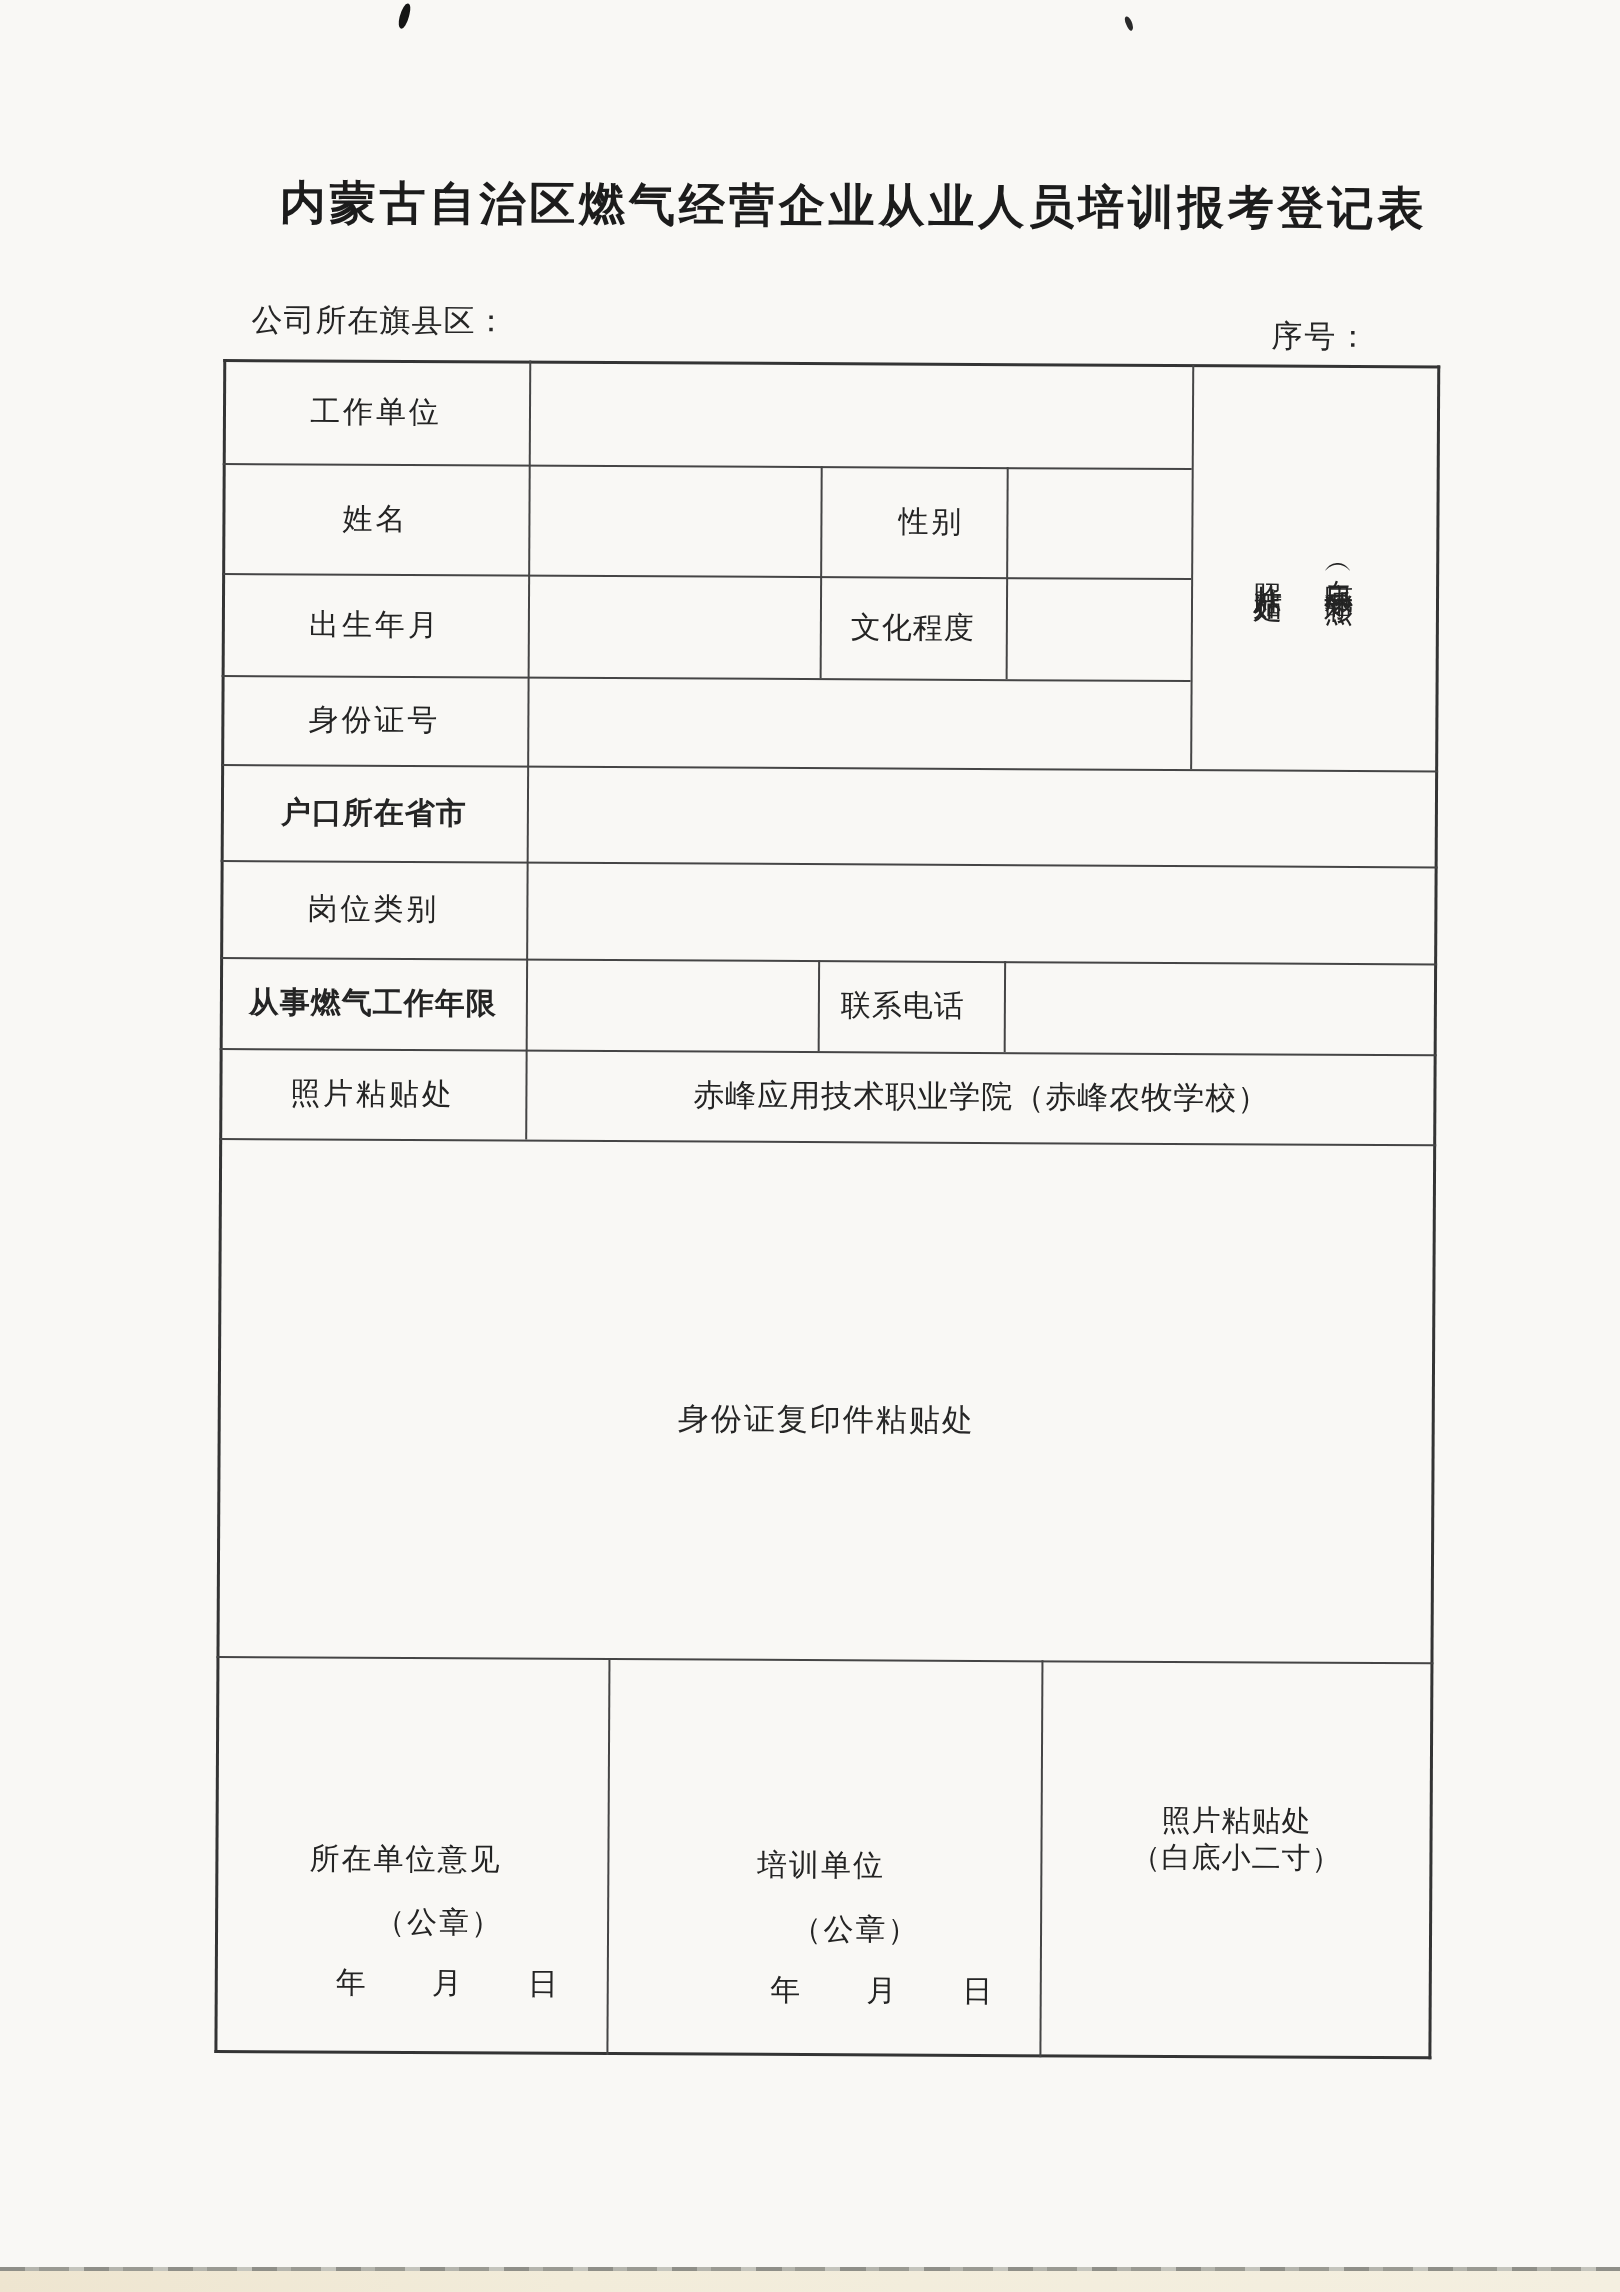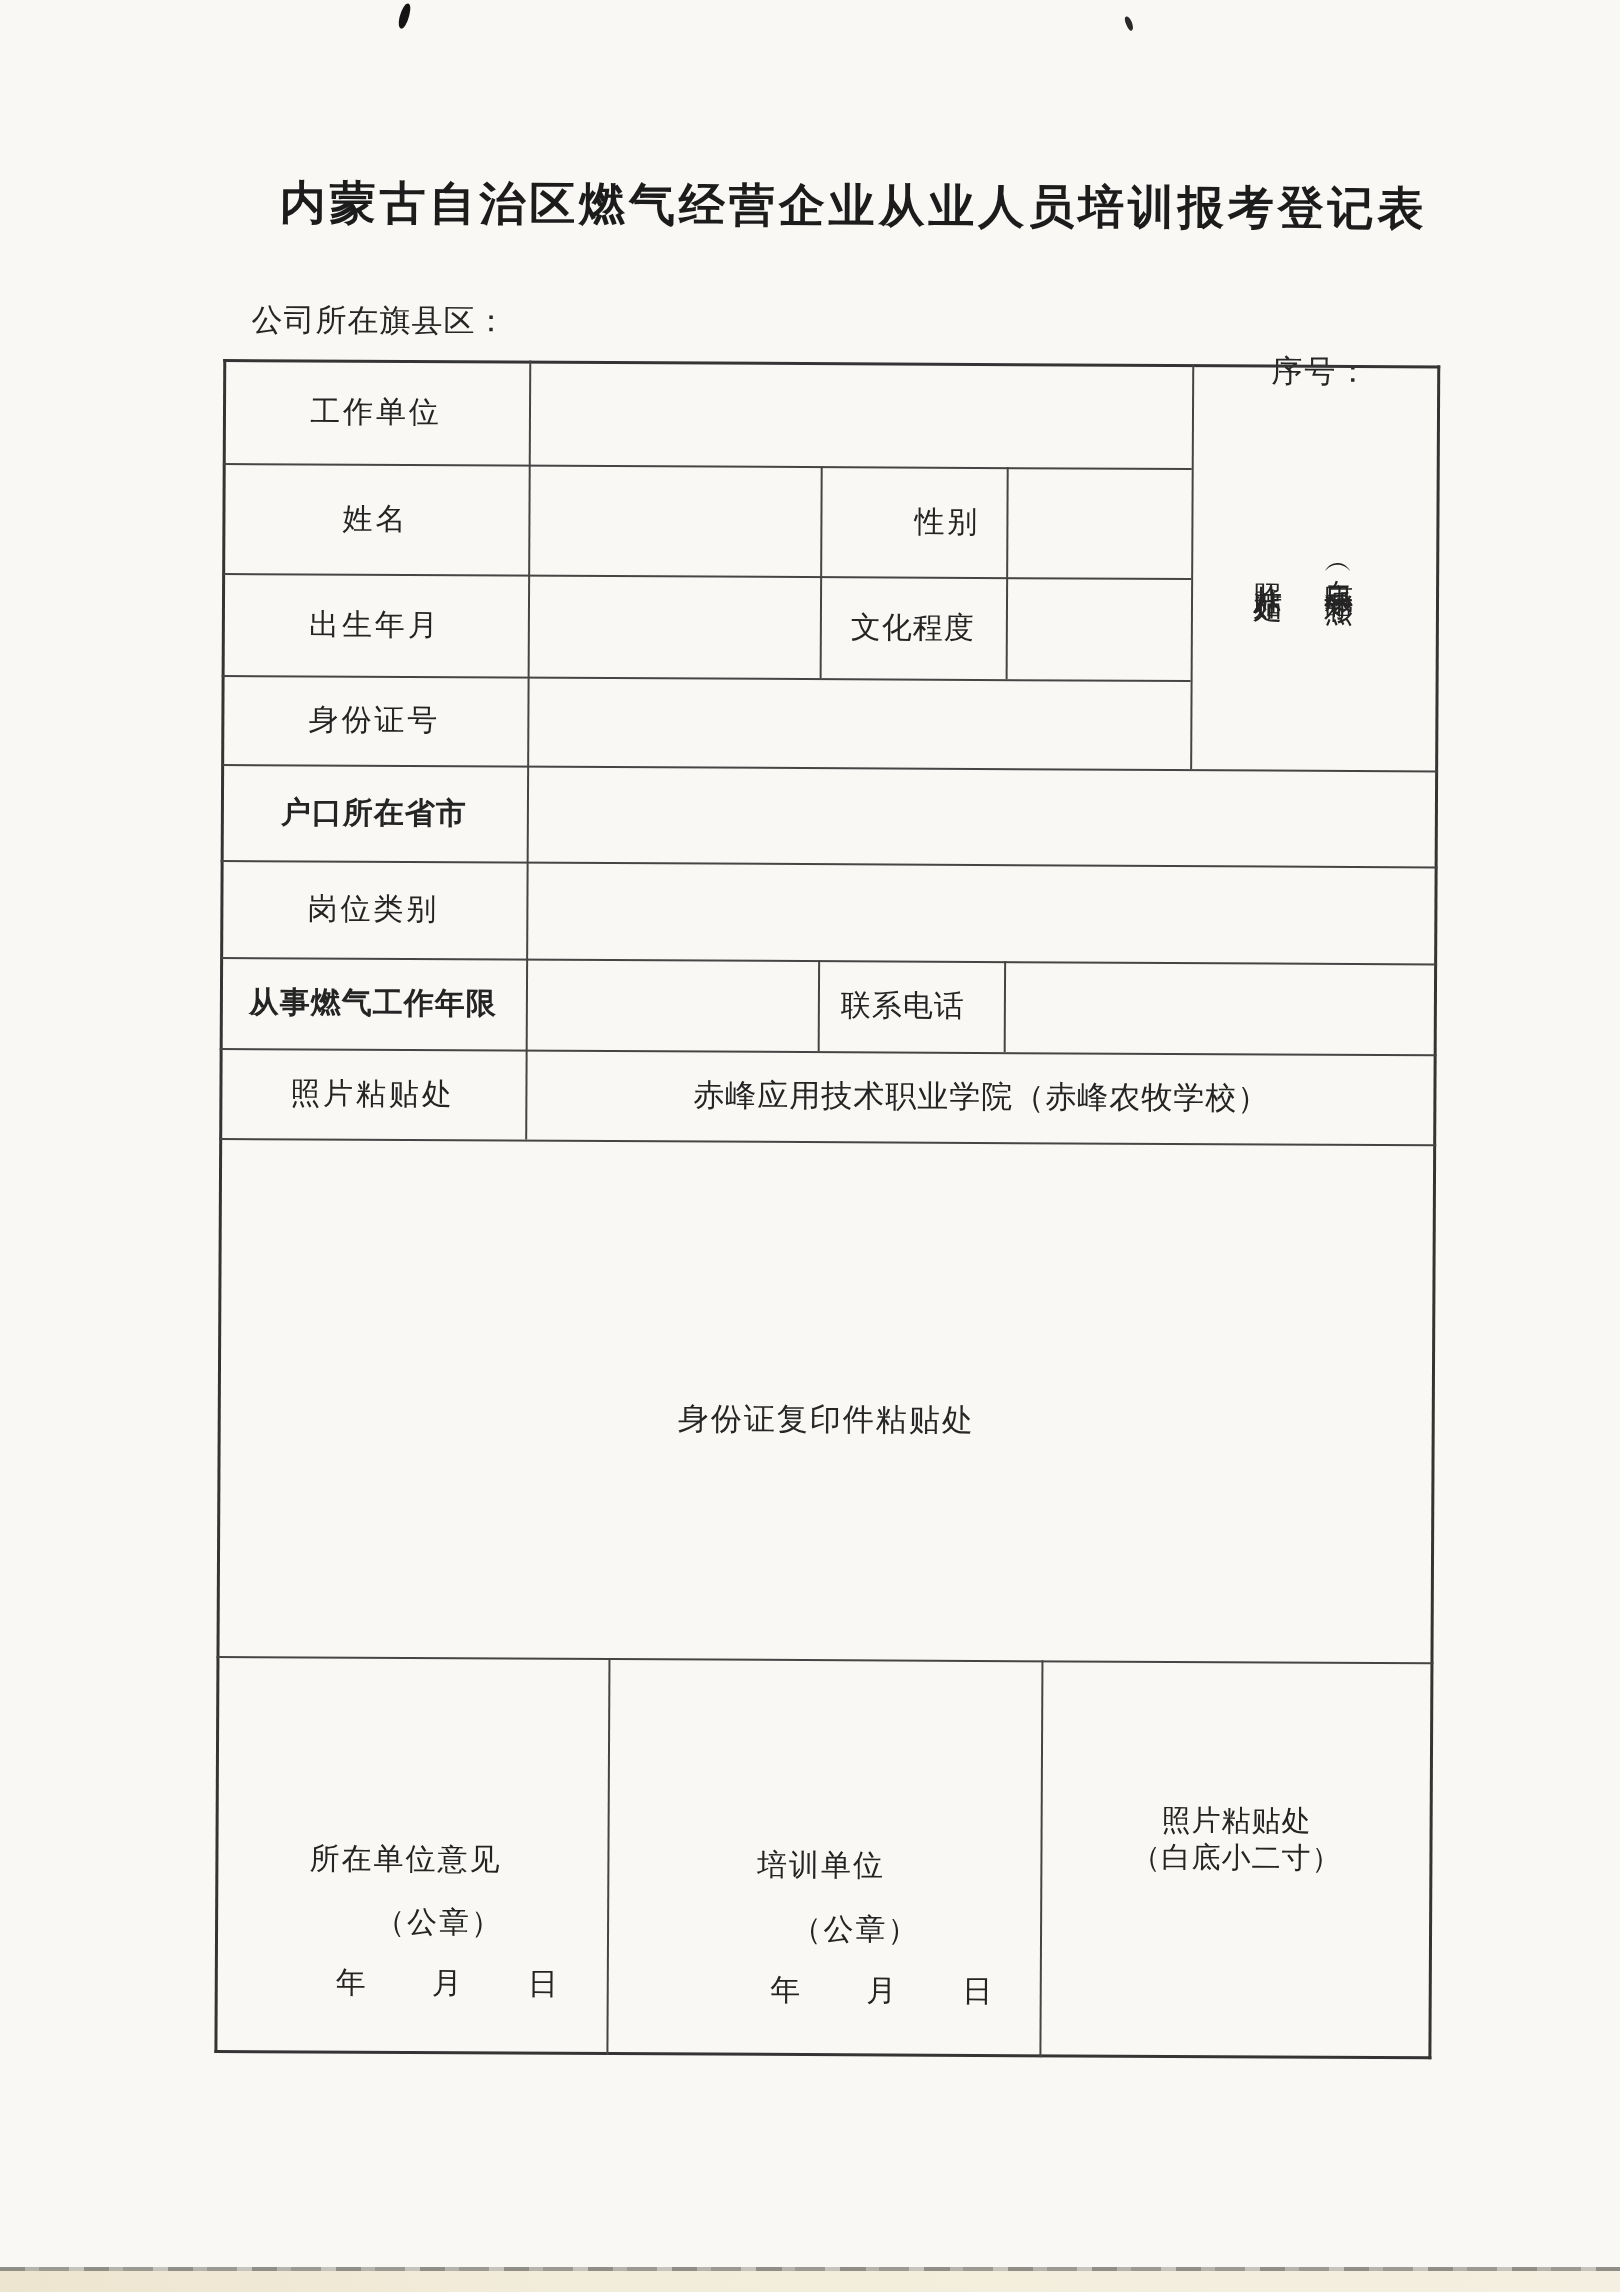--- a/index.html
+++ b/index.html
@@ -9,21 +9,21 @@
     background:#f9f8f5; overflow:hidden;
     font-family:"Liberation Serif","DejaVu Serif",serif;
     color:#262626;
   }
   .sheet { position:absolute; inset:0; transform:rotate(0.3deg); transform-origin:412px 412px; }
 
   
   .title { position:absolute; top:173px; left:85px; width:1535px; text-align:center;
            font-size:46px; font-weight:700; letter-spacing:3.9px; color:#1c1c1c; }
   .company-label { position:absolute; top:300px; left:251px; font-size:31px; letter-spacing:1px; }
-  .serial-label  { position:absolute; top:311px; left:1271px; font-size:31px; letter-spacing:2px;margin-top:35px; }
+  .serial-label  { position:absolute; top:311px; left:1271px; font-size:31px; letter-spacing:2px; }
 
   
   .form { position:absolute; left:223px; top:360px; width:1217px; height:1694px; }
   .ln { position:absolute; background:#454545; }
   .ln.h { height:2px; }
   .ln.v { width:2px; }
   .ln.outer { background:#343434; }
   .ln.h.outer { height:2.9px; }
   .ln.v.outer { width:2.9px; }
 
@@ -95,21 +95,21 @@
       <div class="ln v" style="left:969px;top:0;height:405px"></div>
       <div class="ln v" style="left:392px;top:1297px;height:397px"></div>
       <div class="ln v" style="left:825px;top:1297px;height:397px"></div>
 
       <div class="cell" style="left:0;top:0;width:306px;height:104px">
           <span class="lbl">工作单位</span>
         </div>
       <div class="cell" style="left:0;top:104px;width:306px;height:110px">
           <span class="lbl">姓名</span>
         </div>
-      <div class="cell" style="left:632px;top:104px;width:186px;height:110px">
+      <div class="cell" style="left:616px;top:104px;width:186px;height:110px">
           <span class="lbl">性别</span>
         </div>
       <div class="cell" style="left:0;top:214px;width:306px;height:102px">
           <span class="lbl">出生年月</span>
         </div>
       <div class="cell" style="left:598px;top:214px;width:186px;height:102px">
           <span class="lbl tight">文化程度</span>
         </div>
       <div class="cell" style="left:0;top:316px;width:306px;height:89px">
           <span class="lbl">身份证号</span>

